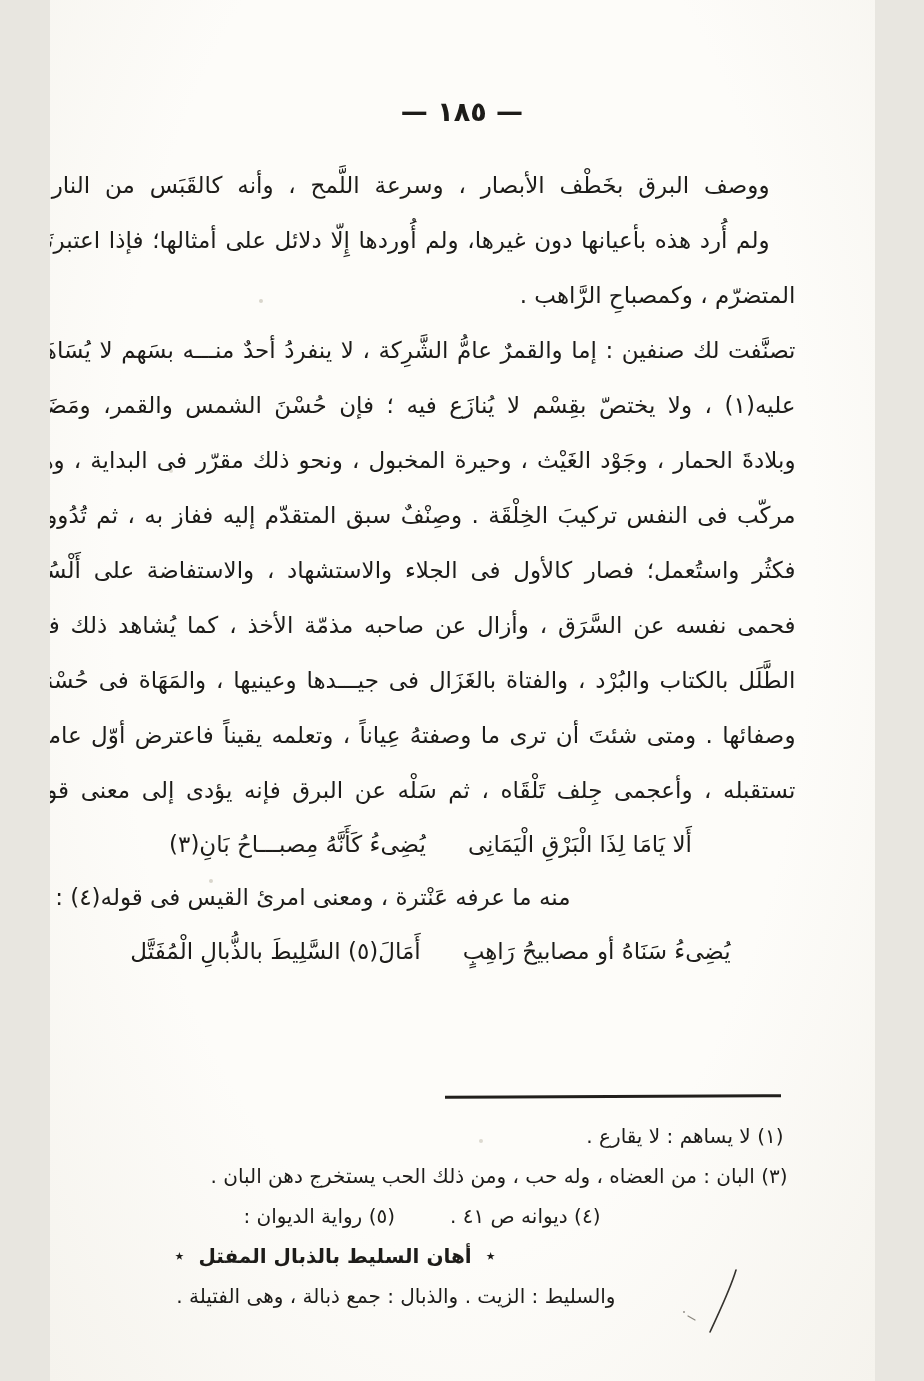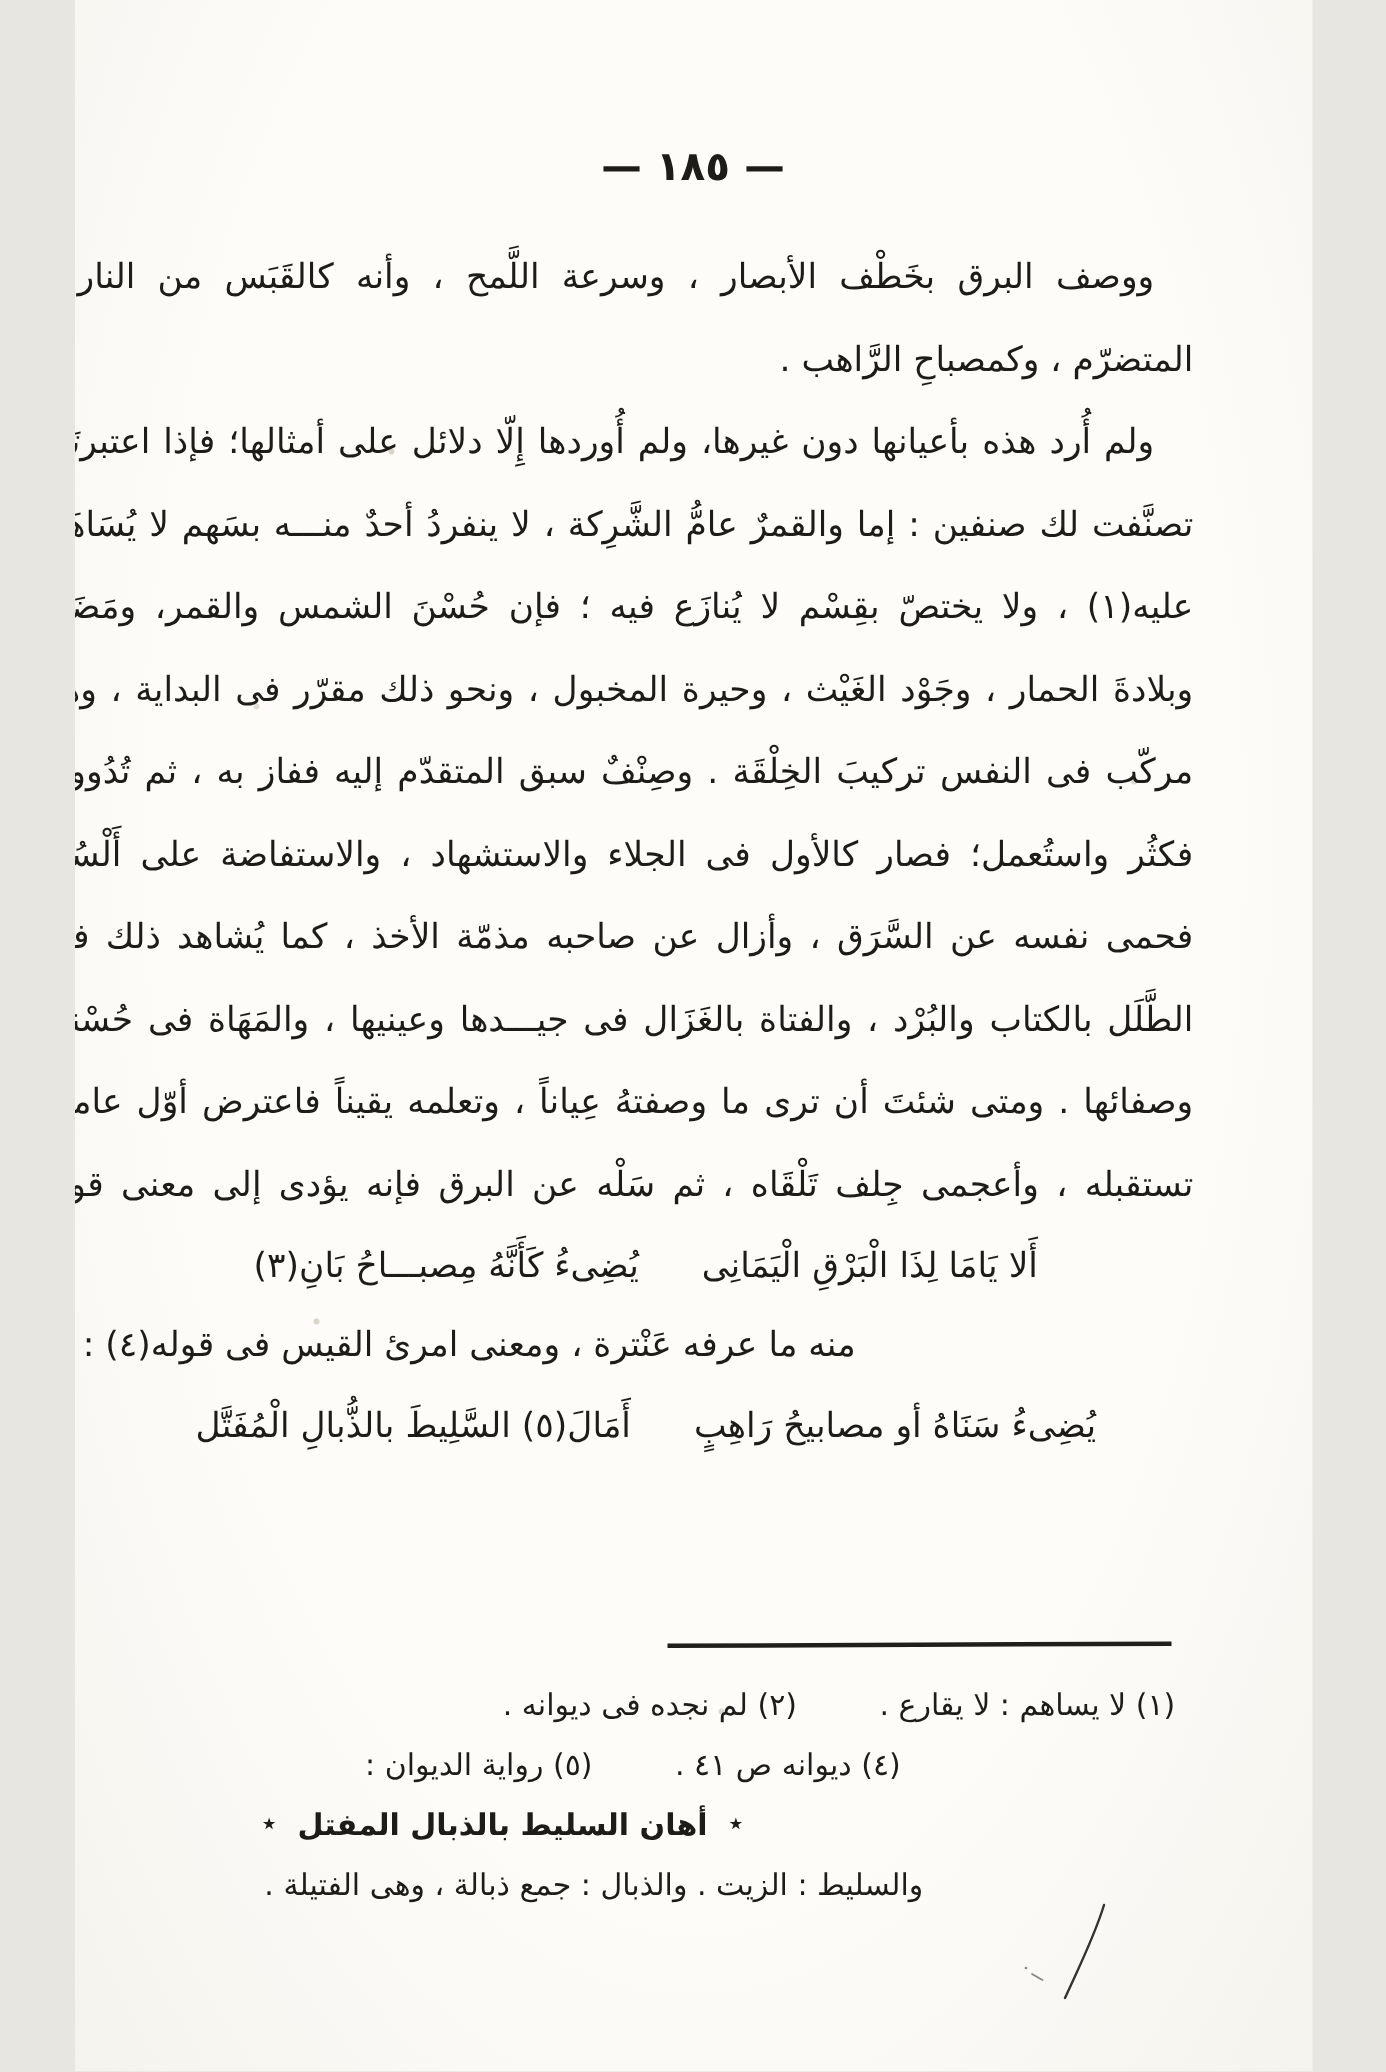--- a/index.html
+++ b/index.html
@@ -56,22 +56,22 @@
 </head>
 <body>
 
 <div class="page">
   <div class="specks"></div>
 
   <div class="pageno">— ١٨٥ —</div>
 
   <div class="text-block">
     <div class="line jfull indent">ووصف البرق بخَطْف الأبصار ، وسرعة اللَّمح ، وأنه كالقَبَس من النار ، وكالحريق</div>
+    <div class="line jfull indent">ولم أُرد هذه بأعيانها دون غيرها، ولم أُوردها إِلّا دلائل على أمثالها؛ فإذا اعتبرتَها</div>
     <div class="line short">المتضرّم ، وكمصباحِ الرَّاهب .</div>
-    <div class="line jfull indent">ولم أُرد هذه بأعيانها دون غيرها، ولم أُوردها إِلّا دلائل على أمثالها؛ فإذا اعتبرتَها</div>
     <div class="line jfull">تصنَّفت لك صنفين : إما والقمرٌ عامُّ الشَّرِكة ، لا ينفردُ أحدٌ منـــه بسَهم لا يُسَاهَم</div>
     <div class="line jfull">عليه(١) ، ولا يختصّ بقِسْم لا يُنازَع فيه ؛ فإن حُسْنَ الشمس والقمر، ومَضَاء السيف،</div>
     <div class="line jfull">وبلادةَ الحمار ، وجَوْد الغَيْث ، وحيرة المخبول ، ونحو ذلك مقرّر فى البداية ، وهو</div>
     <div class="line jfull">مركّب فى النفس تركيبَ الخِلْقَة . وصِنْفٌ سبق المتقدّم إليه ففاز به ، ثم تُدُوول بعده</div>
     <div class="line jfull">فكثُر واستُعمل؛ فصار كالأول فى الجلاء والاستشهاد ، والاستفاضة على أَلْسُن الشعراء،</div>
     <div class="line jfull">فحمى نفسه عن السَّرَق ، وأزال عن صاحبه مذمّة الأخذ ، كما يُشاهد ذلك فى تمثيل</div>
     <div class="line jfull">الطَّلَل بالكتاب والبُرْد ، والفتاة بالغَزَال فى جيـــدها وعينيها ، والمَهَاة فى حُسْنها</div>
     <div class="line jfull">وصفائها . ومتى شئتَ أن ترى ما وصفتهُ عِياناً ، وتعلمه يقيناً فاعترض أوّل عامى غُفْل</div>
     <div class="line jfull">تستقبله ، وأعجمى جِلف تَلْقَاه ، ثم سَلْه عن البرق فإنه يؤدى إلى معنى قول</div>
 
@@ -86,22 +86,22 @@
       <span>يُضِىءُ سَنَاهُ أو مصابيحُ رَاهِبٍ</span>
       <span>أَمَالَ(٥) السَّلِيطَ بالذُّبالِ الْمُفَتَّل</span>
     </div>
   </div>
 
   <div class="fn-sep"></div>
 
   <div class="footnotes">
     <div class="fn-line fn-row fn-r1">
       <span>(١) لا يساهم : لا يقارع .</span>
-      <span>(٢) لم نجده فى ديوانه .</span>
     </div>
+    <div class="fn-line fn-r2">(٣) البان : من العضاه ، وله حب ، ومن ذلك الحب يستخرج دهن البان .</div>
     <div class="fn-line fn-row fn-r3">
       <span>(٤) ديوانه ص ٤١ .</span>
       <span>(٥) رواية الديوان :</span>
     </div>
     <div class="fn-line fn-r4">
       <span class="rosette">٭</span>
       <span>أهان السليط بالذبال المفتل</span>
       <span class="rosette">٭</span>
     </div>
     <div class="fn-line fn-r5">والسليط : الزيت . والذبال : جمع ذبالة ، وهى الفتيلة .</div>

